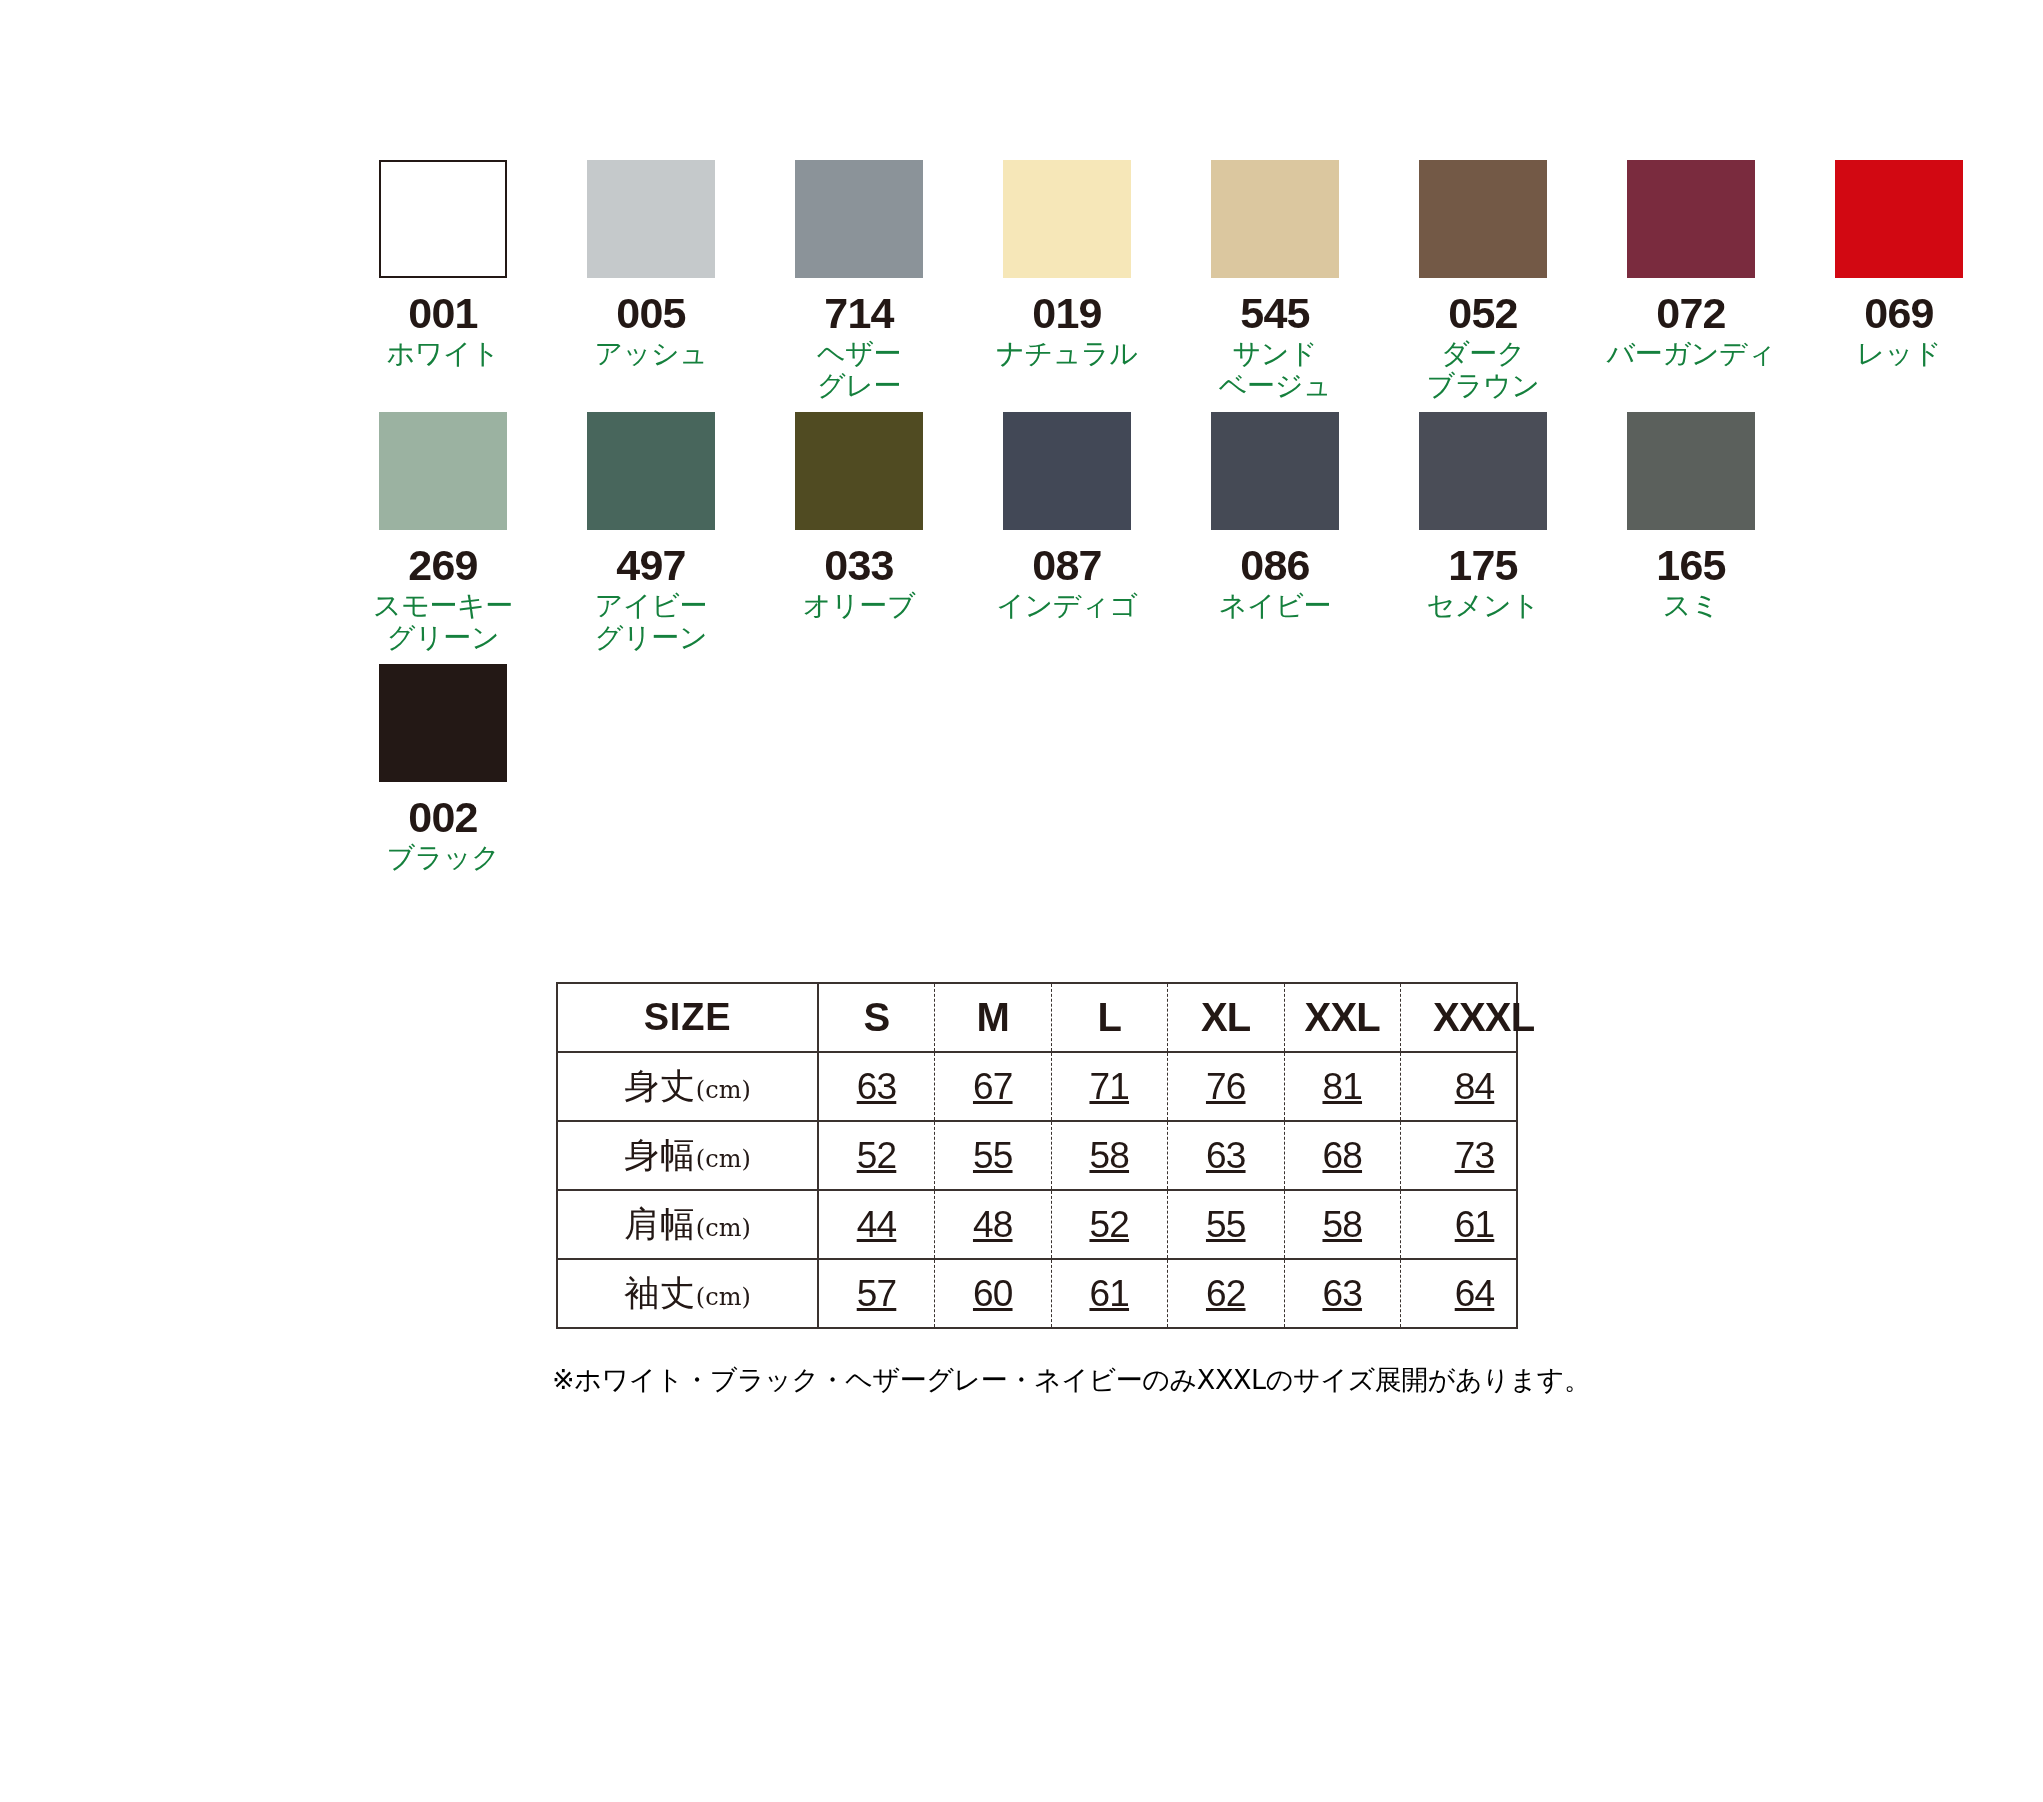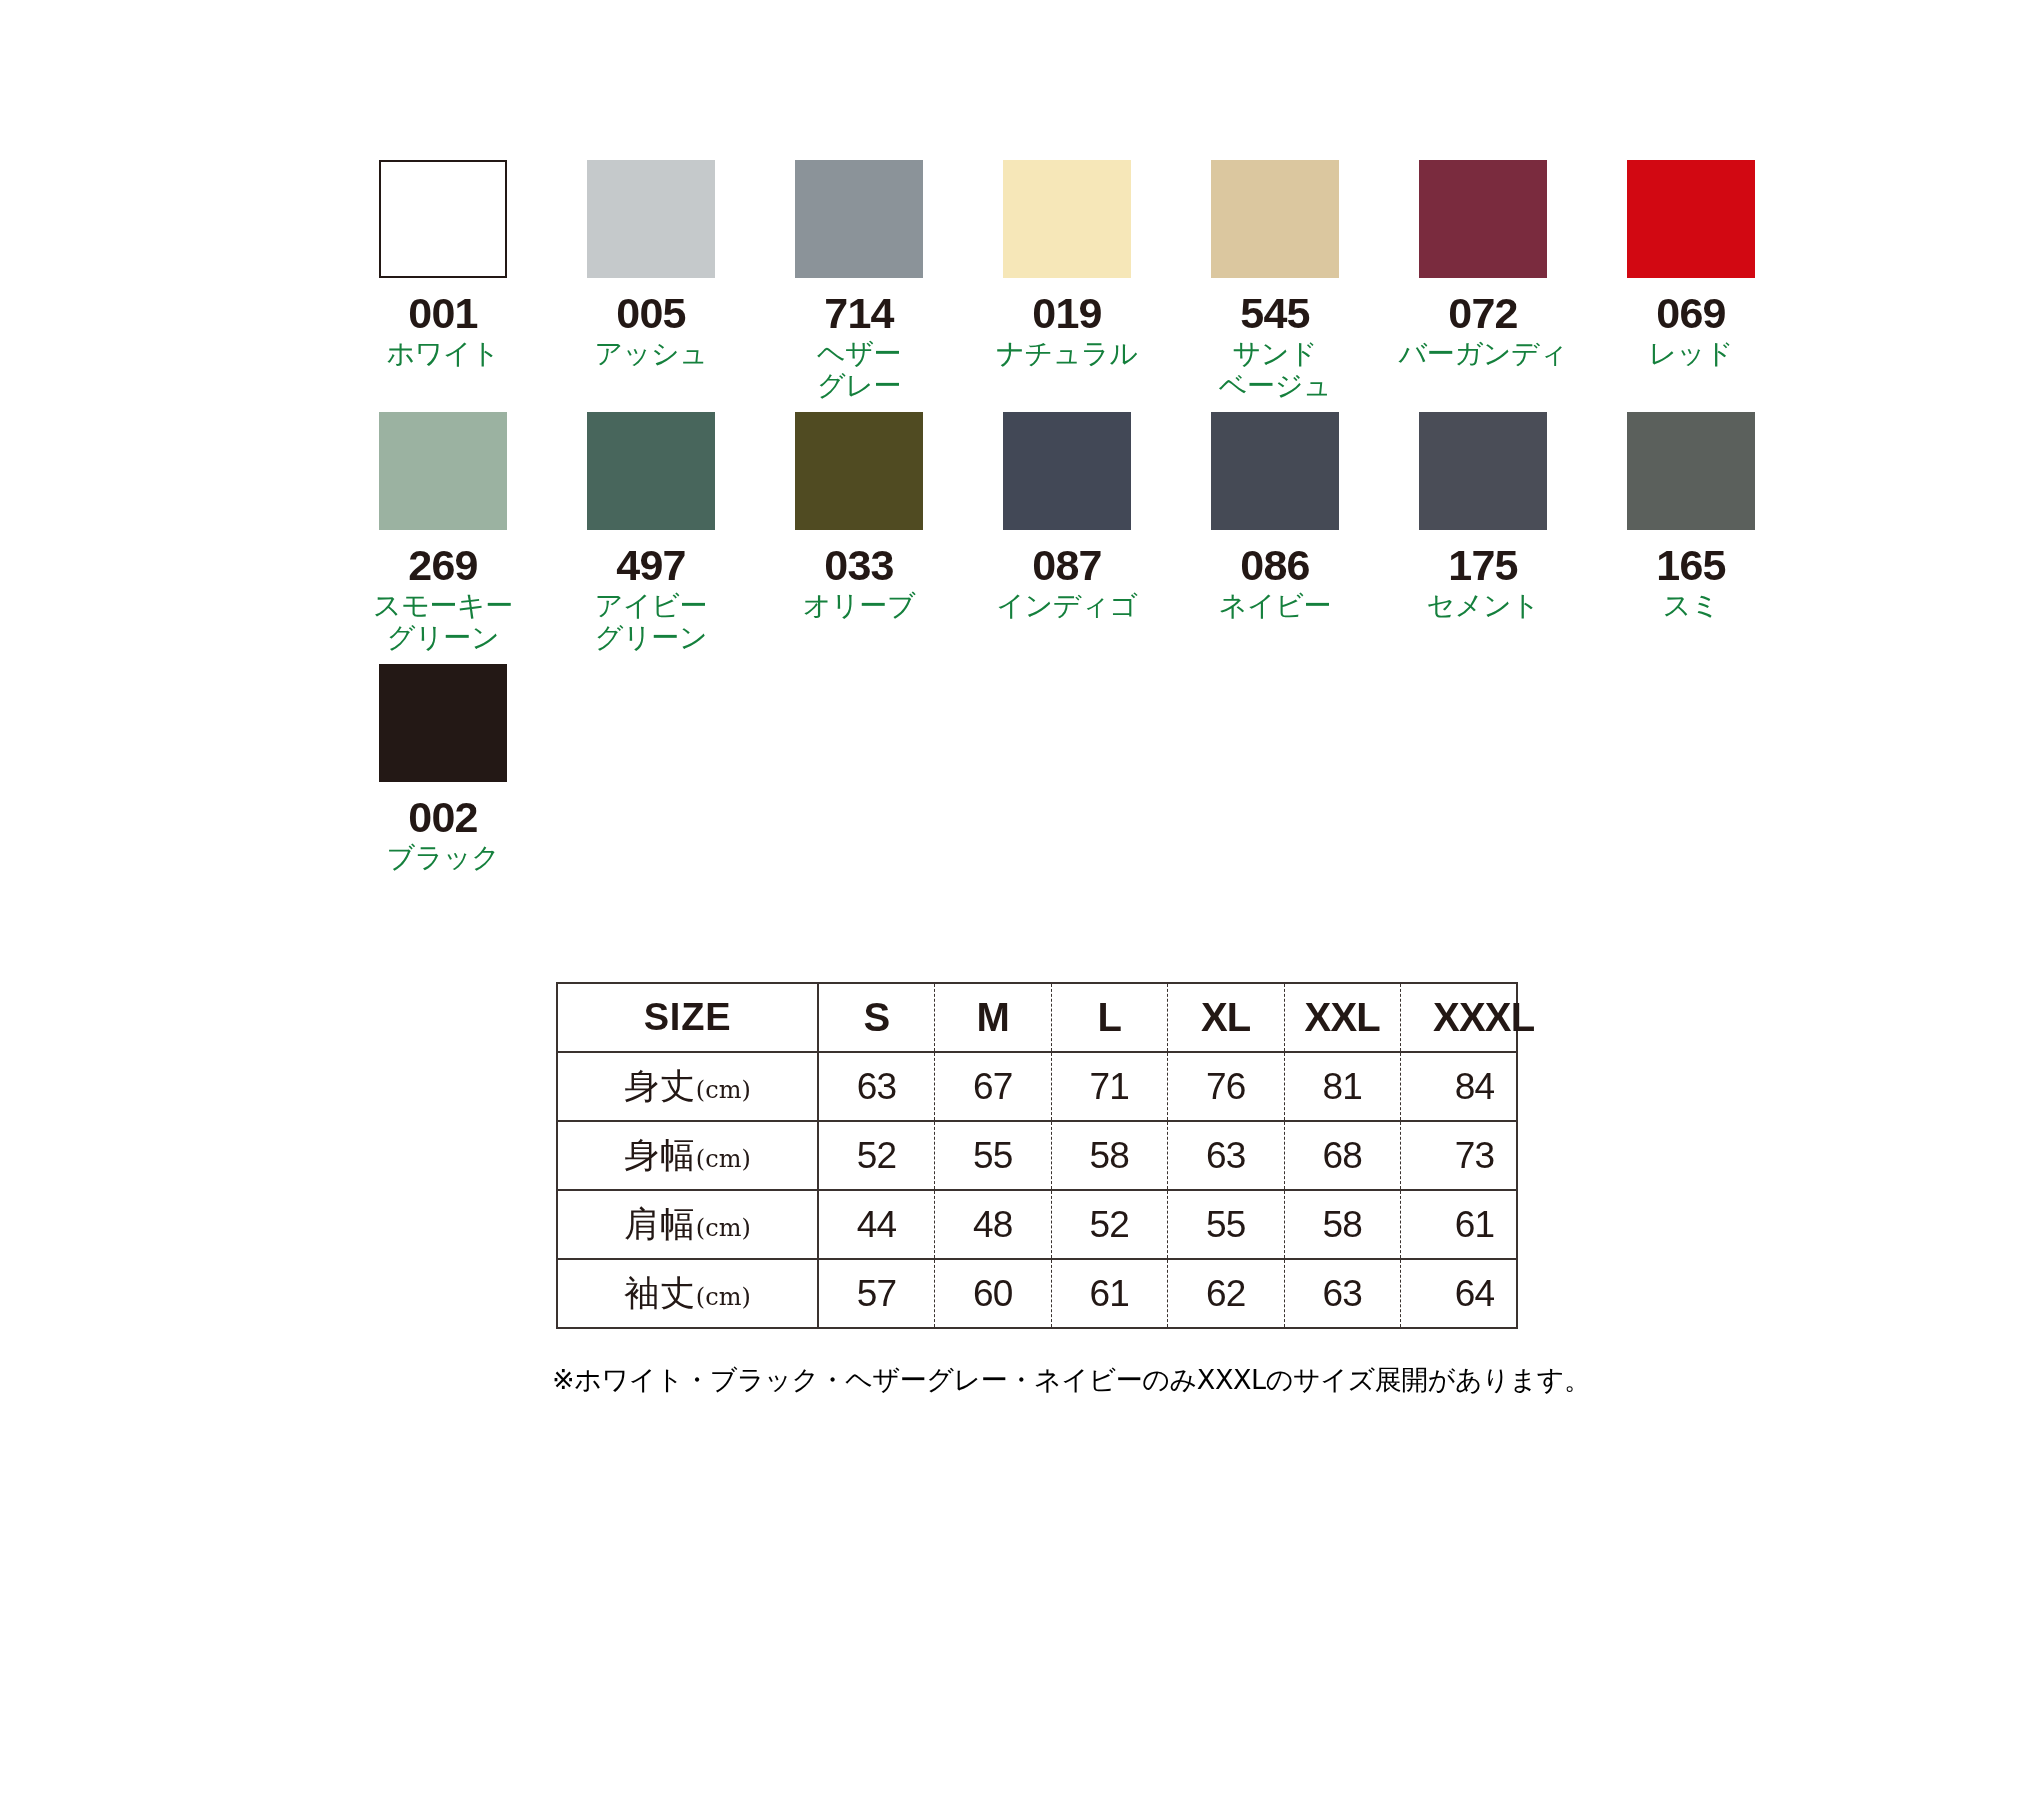--- a/index.html
+++ b/index.html
@@ -124,20 +124,21 @@
     letter-spacing: 0.8px;
   }
   td.row-label .unit {
     font-size: 24px;
     letter-spacing: 0;
   }
   td.cell-value {
     font-family: "Liberation Sans", sans-serif;
     font-size: 37px;
     letter-spacing: -0.8px;
+    text-decoration: underline;
   }
 
   
   #footnote {
     position: absolute;
     left: 552px;
     top: 1362px;
     font-family: "DejaVu Sans", sans-serif;
     font-size: 27px;
     letter-spacing: -0.4px;
@@ -169,20 +170,26 @@
       <div class="swatch-cell">
         <div class="swatch-chip" style="background: rgb(246, 231, 184);"></div>
         <div class="swatch-code">019</div>
         <div class="swatch-name">ナチュラル</div>
       </div>
       <div class="swatch-cell">
         <div class="swatch-chip" style="background: rgb(219, 199, 159);"></div>
         <div class="swatch-code">545</div>
         <div class="swatch-name">サンド
 ベージュ</div>
+      </div>
+      <div class="swatch-cell">
+        <div class="swatch-chip" style="background: rgb(115, 89, 70);"></div>
+        <div class="swatch-code">052</div>
+        <div class="swatch-name">ダーク
+ブラウン</div>
       </div>
       <div class="swatch-cell">
         <div class="swatch-chip" style="background: rgb(122, 43, 62);"></div>
         <div class="swatch-code">072</div>
         <div class="swatch-name">バーガンディ</div>
       </div>
       <div class="swatch-cell">
         <div class="swatch-chip" style="background: rgb(210, 8, 18);"></div>
         <div class="swatch-code">069</div>
         <div class="swatch-name">レッド</div>

